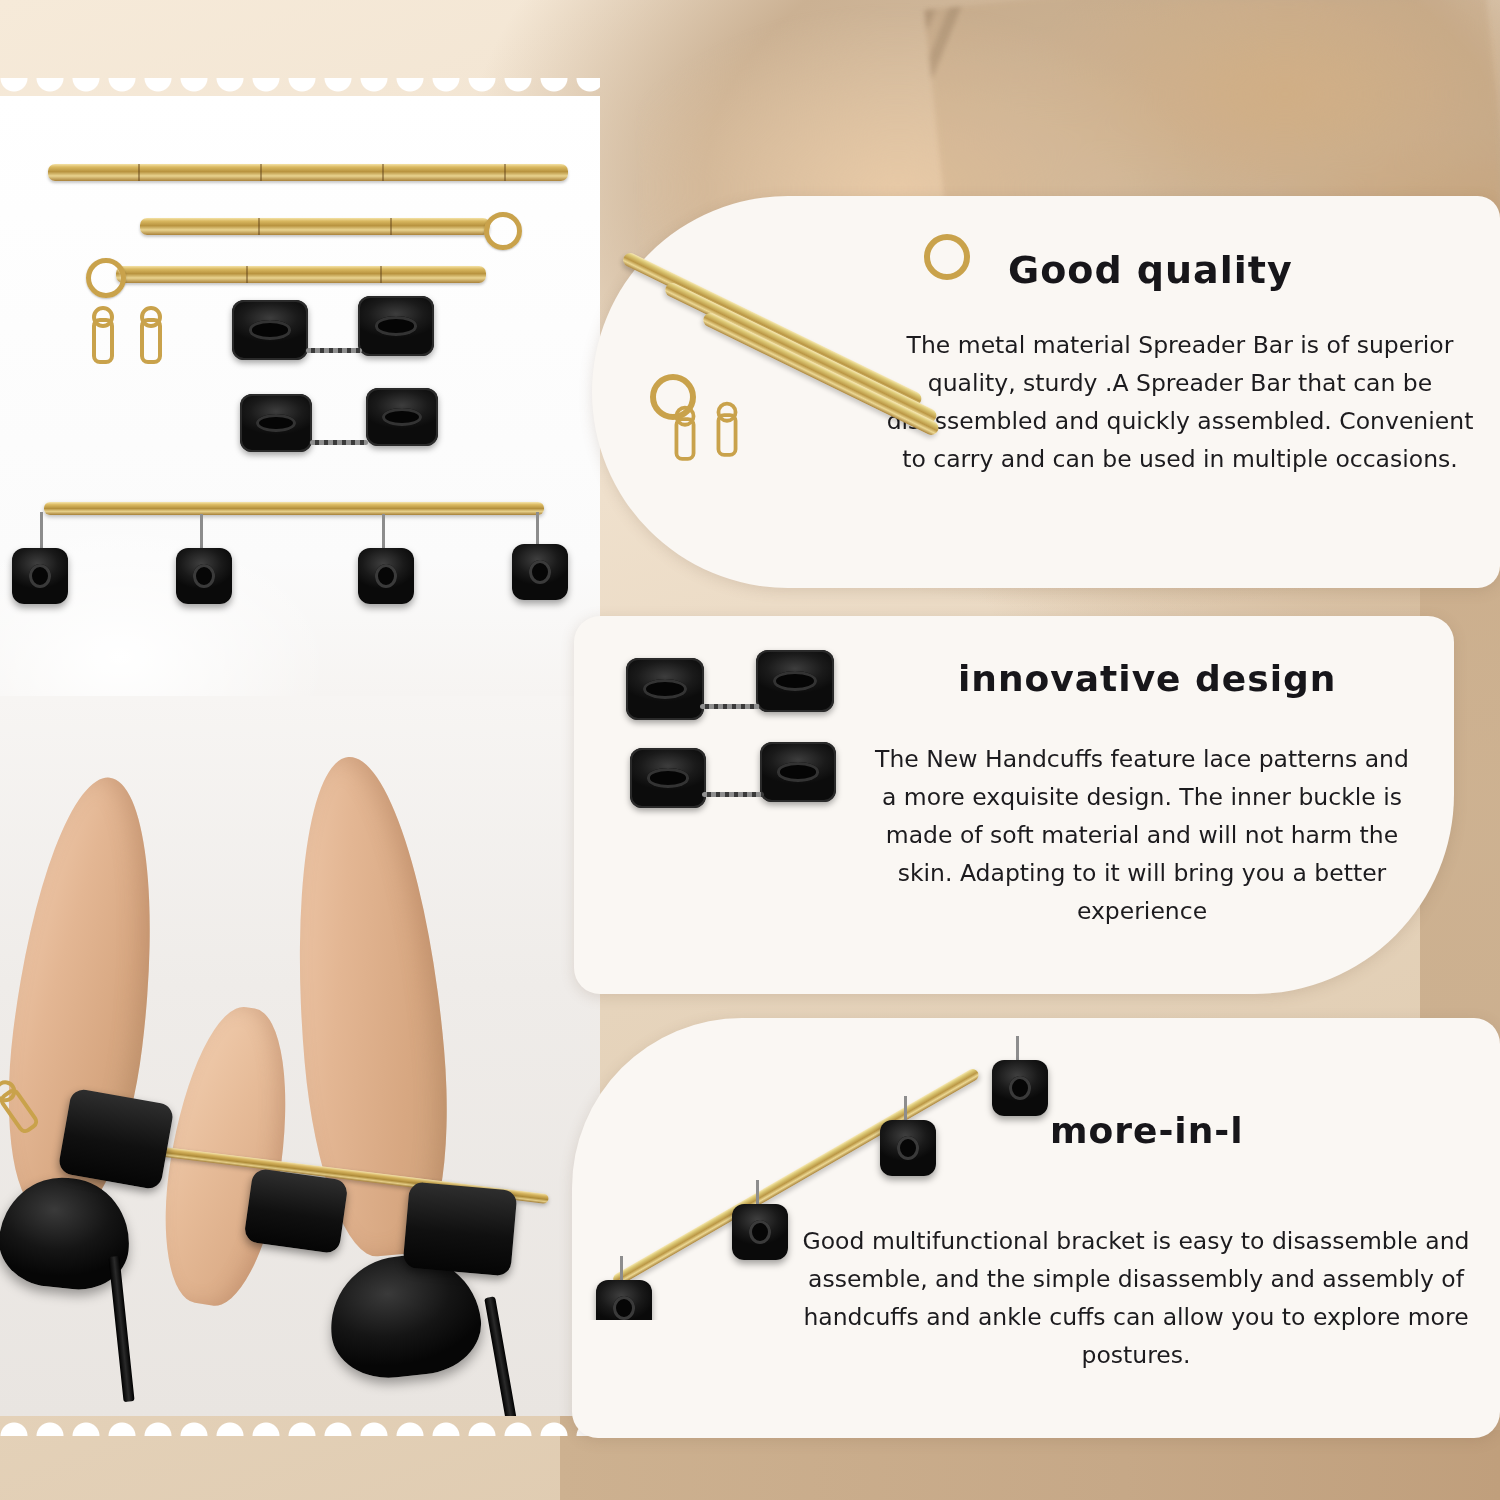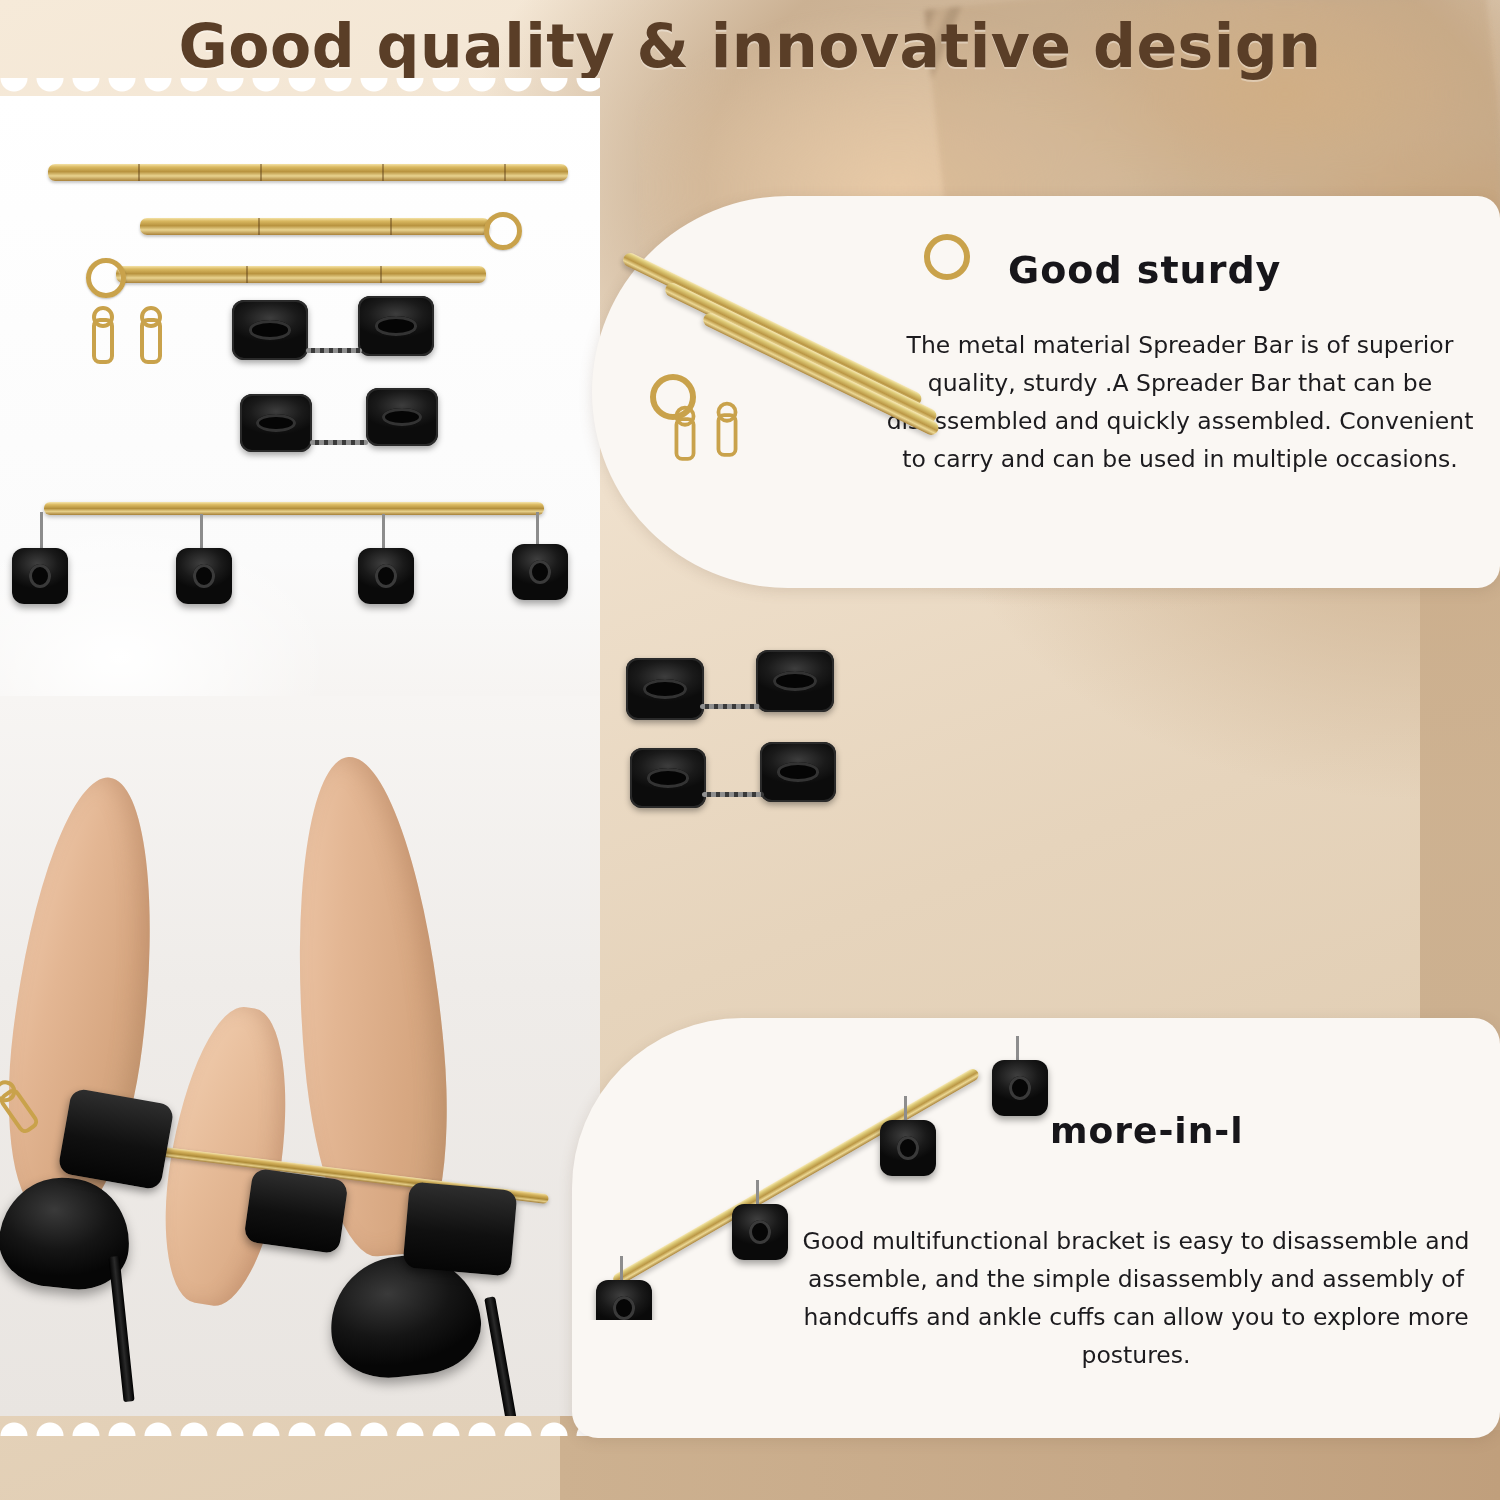--- a/index.html
+++ b/index.html
@@ -246,23 +246,20 @@
 
 <div class="stage">
 
   <div class="bg-base"></div>
   <div class="bg-skin"></div>
   <div class="bg-rope"></div>
   <div class="bg-soft"></div>
   <div class="bg-tan-band"></div>
   <div class="bg-tan-right"></div>
 
-  <div class="header">
-    <h1>Good quality &amp; innovative design</h1>
-  </div>
 
   <div class="left-panel">
     <div class="left-photo-top">
 
       <div class="gold-bar" style="left:48px;top:68px;width:520px;height:17px;">
         <div class="seg" style="left:90px;"></div>
         <div class="seg" style="left:212px;"></div>
         <div class="seg" style="left:334px;"></div>
         <div class="seg" style="left:456px;"></div>
       </div>
@@ -322,34 +319,38 @@
         <div class="ankle-cuff" style="left:406px;top:490px;width:108px;height:86px;transform:rotate(5deg);"></div>
 
         <div class="snap" style="left:8px;top:392px;transform:rotate(-35deg);"></div>
       </div>
     </div>
   </div>
   <div class="scallop"></div>
   <div class="scallop-b"></div>
 
   <div class="card card-1">
-    <h2 id="title-1" style="position:absolute;left:416px;top:52px;">Good sturdy</h2>
+    <h2 id="title-1" style="position:absolute;left:416px;top:52px;">Good quality</h2>
     <p id="body-1" style="position:absolute;left:288px;top:130px;width:600px;">The metal material Spreader Bar is of superior quality, sturdy .A Spreader Bar that can be disassembled and quickly assembled. Convenient to carry and can be used in multiple occasions.</p>
   </div>
 
   <div class="art1">
     <div class="diag-bar" style="left:24px;top:44px;width:330px;transform:rotate(26deg);"></div>
     <div class="diag-bar" style="left:66px;top:74px;width:300px;transform:rotate(26deg);"></div>
     <div class="diag-bar" style="left:104px;top:104px;width:260px;transform:rotate(26deg);"></div>
     <div class="ring2" style="left:324px;top:28px;"></div>
     <div class="ring2" style="left:50px;top:168px;"></div>
     <div class="snap" style="left:74px;top:210px;transform:scale(.95);"></div>
     <div class="snap" style="left:116px;top:206px;transform:scale(.95);"></div>
   </div>
 
+  <div class="card card-2">
+    <h2 id="title-2" style="position:absolute;left:384px;top:42px;">innovative design</h2>
+    <p id="body-2" style="position:absolute;left:298px;top:124px;width:540px;">The New Handcuffs feature lace patterns and a more exquisite design. The inner buckle is made of soft material and will not harm the skin. Adapting to it will bring you a better experience</p>
+  </div>
 
   <div class="art2">
     <div class="cuff" style="left:26px;top:10px;width:78px;height:62px;"></div>
     <div class="cuff" style="left:156px;top:2px;width:78px;height:62px;"></div>
     <div class="chain" style="left:100px;top:56px;width:60px;"></div>
     <div class="cuff" style="left:30px;top:100px;width:76px;height:60px;"></div>
     <div class="cuff" style="left:160px;top:94px;width:76px;height:60px;"></div>
     <div class="chain" style="left:102px;top:144px;width:62px;"></div>
   </div>
 

